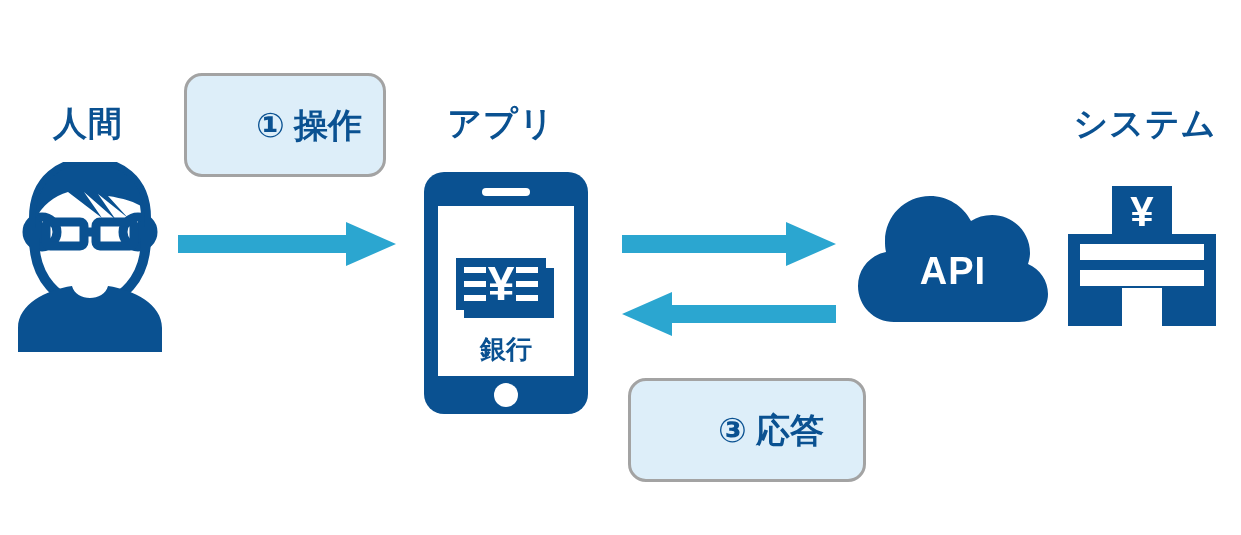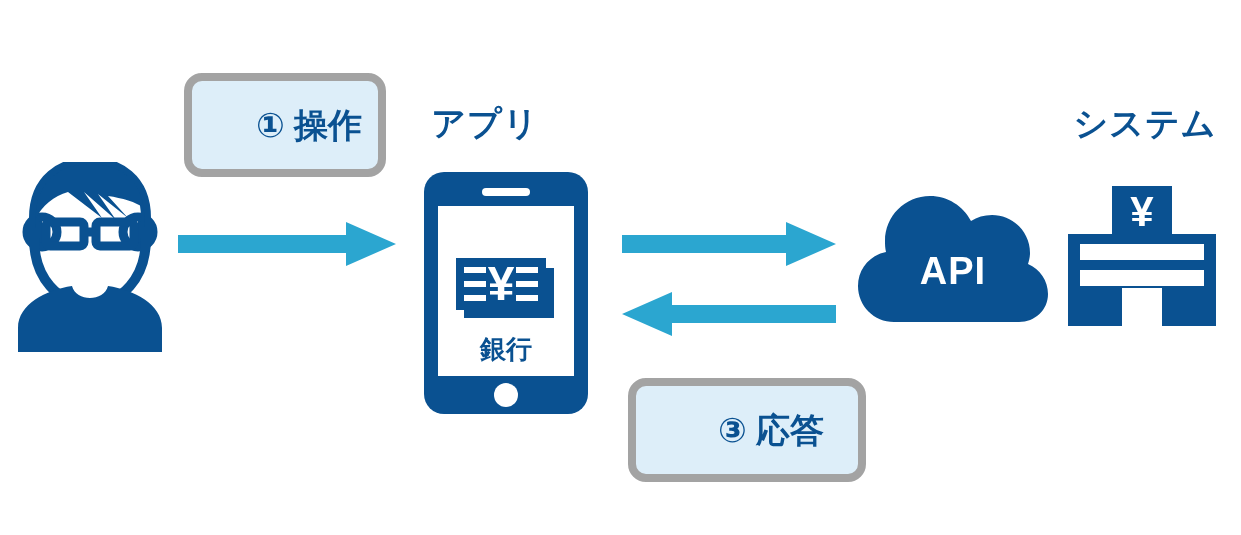--- a/index.html
+++ b/index.html
@@ -24,27 +24,27 @@
   .node-label {
     color: #0a5191;
     font-size: 34px;
     font-weight: bold;
     letter-spacing: 1px;
     white-space: nowrap;
     text-align: center;
     line-height: 1;
   }
   #label-human  { left: 8px;   top: 106px; width: 160px; }
-  #label-app    { left: 400px; top: 106px; width: 170px; }
+  #label-app    { left: 416px; top: 106px; width: 170px; }
   #label-system { left: 1055px;top: 106px; width: 180px; }
 
   
   .step-box {
     background: #ddeef9;
-    border: 8px solid #a3a3a3;
+    border: 3px solid #a3a3a3;
     border-radius: 18px;
     box-sizing: border-box;
     display: flex;
     align-items: center;
     justify-content: center;
     padding-left: 48px;
   }
   .step-box-text {
     color: #0a5191;
     font-size: 34px;
@@ -82,20 +82,21 @@
   }
 
   
   #icon-bank { left: 1068px; top: 186px; }
 </style>
 </head>
 <body>
 
 <div id="canvas">
 
+  <div class="abs node-label" id="label-human">人間</div>
 
   <div class="abs" id="icon-human">
     <svg width="156" height="190" viewBox="0 0 156 190" xmlns="http://www.w3.org/2000/svg">
 
       <path d="M30 52 a14 18 0 0 0 0 36 z" fill="#0a5191"></path>
       <path d="M126 52 a14 18 0 0 1 0 36 z" fill="#0a5191"></path>
       <circle cx="30" cy="70" r="15" fill="none" stroke="#0a5191" stroke-width="9"></circle>
       <circle cx="126" cy="70" r="15" fill="none" stroke="#0a5191" stroke-width="9"></circle>
 
       <path d="M22 56 C22 16 50 0 78 0 C106 0 134 16 134 56

